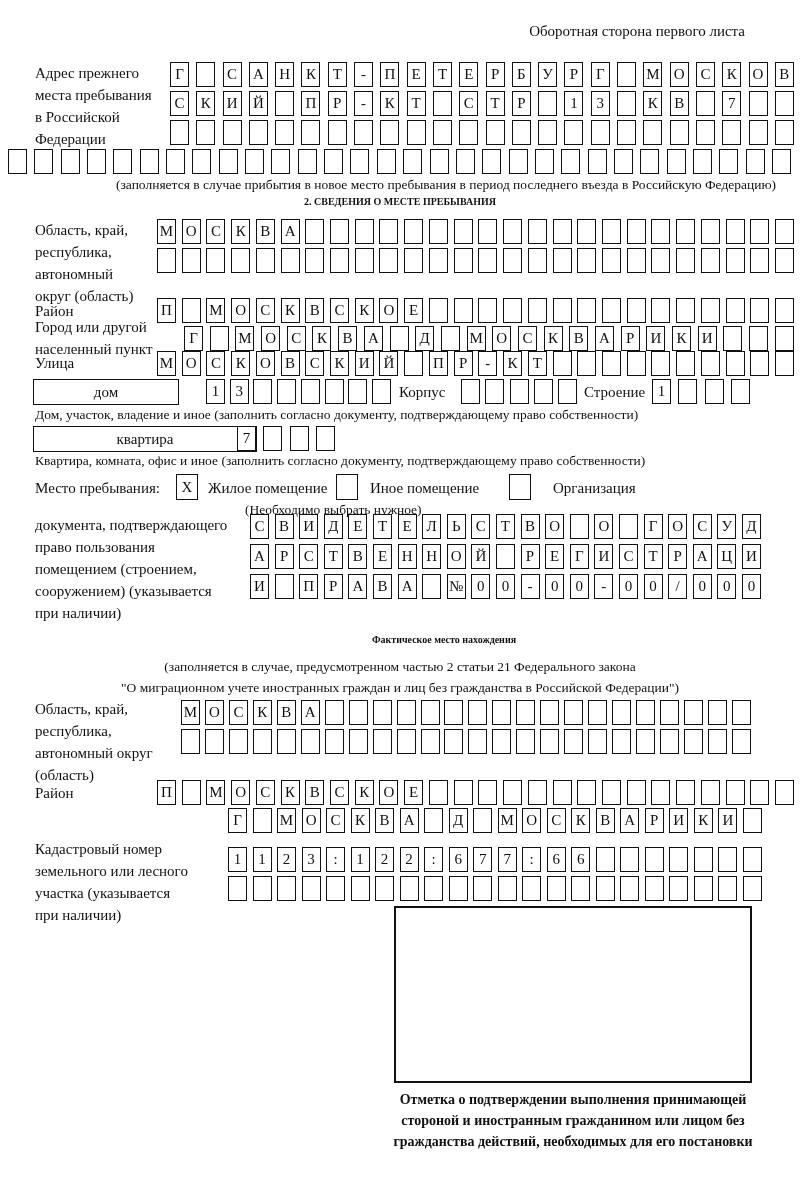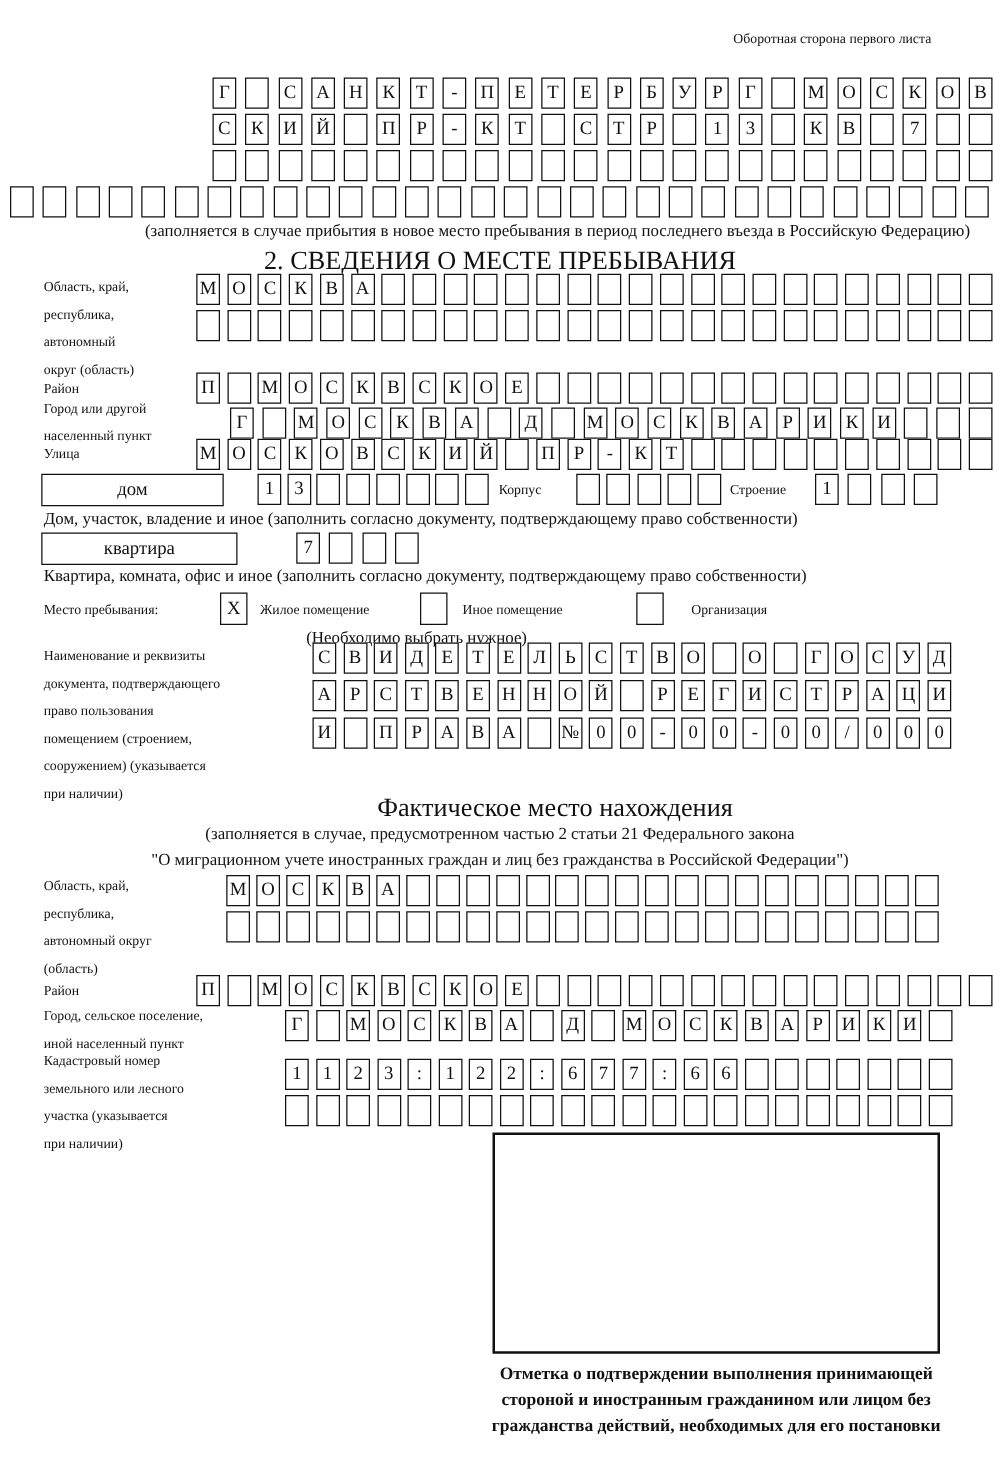--- a/index.html
+++ b/index.html
@@ -1,41 +1,47 @@
 <!DOCTYPE html>
 <html><head>
 <meta charset="utf-8">
 <style>
   html,body{margin:0;padding:0;background:#fff;}
   .page{position:relative;width:800px;height:1180px;background:#fff;
         font-family:"Liberation Serif","DejaVu Serif",serif;color:#111;overflow:hidden;}
   .abs{position:absolute;}
-  .label{font-size:11px;line-height:22px;white-space:nowrap;}
+  .label{font-size:15px;line-height:22px;white-space:nowrap;}
   .caption{font-size:13.5px;white-space:nowrap;}
   .center{left:0;width:800px;text-align:center;}
-  .title{font-weight:normal;font-size:21px;}
+  .title{font-weight:bold;font-size:10px;}
   .boxrow{position:absolute;display:flex;justify-content:space-between;height:25px;}
   .cell{width:19px;height:25px;border:1.6px solid #111;box-sizing:border-box;background:#fff;
         display:flex;align-items:center;justify-content:center;font-size:15px;flex:0 0 auto;}
   .widebox{position:absolute;height:26px;border:1.6px solid #111;box-sizing:border-box;
         display:flex;align-items:center;justify-content:center;font-size:15px;background:#fff;}
   .checkbox{position:absolute;width:22px;height:26px;border:1.6px solid #111;box-sizing:border-box;
         display:flex;align-items:center;justify-content:center;font-size:15px;background:#fff;}
   .bigbox{position:absolute;border:2px solid #111;box-sizing:border-box;background:#fff;}
   .mlines div{white-space:nowrap;}
   .note-lines{font-size:14px;line-height:21px;font-weight:600;text-align:center;}
   .note-lines div{white-space:nowrap;}
 </style>
 </head>
 <body>
 
 <div class="page">
 
   <div class="abs label" style="top:20px;right:55px;">Оборотная сторона первого листа</div>
 
+  <div class="abs label mlines" style="left:35px;top:62px;">
+      <div>Адрес прежнего</div>
+      <div>места пребывания</div>
+      <div>в Российской</div>
+      <div>Федерации</div>
+    </div>
   <div class="boxrow" style="left:170px;top:62px;width:624px;">
       <span class="cell">Г</span>
       <span class="cell"></span>
       <span class="cell">С</span>
       <span class="cell">А</span>
       <span class="cell">Н</span>
       <span class="cell">К</span>
       <span class="cell">Т</span>
       <span class="cell">-</span>
       <span class="cell">П</span>
@@ -318,40 +324,39 @@
     </div>
   <div class="abs label" style="left:584px;top:381px;">Строение</div>
   <div class="boxrow" style="left:652px;top:379px;width:98px;">
       <span class="cell">1</span>
       <span class="cell"></span>
       <span class="cell"></span>
       <span class="cell"></span>
     </div>
   <div class="abs caption" style="left:35px;top:407px;">Дом, участок, владение и иное (заполнить согласно документу, подтверждающему право собственности)</div>
 
-  <div class="widebox" style="left:33px;top:426px;width:157px;">квартира</div>
+  <div class="widebox" style="left:33px;top:426px;width:224px;">квартира</div>
   <div class="boxrow" style="left:237px;top:426px;width:98px;">
       <span class="cell">7</span>
       <span class="cell"></span>
       <span class="cell"></span>
       <span class="cell"></span>
     </div>
   <div class="abs caption" style="left:35px;top:453px;">Квартира, комната, офис и иное (заполнить согласно документу, подтверждающему право собственности)</div>
 
   <div class="abs label" style="left:35px;top:477px;">Место пребывания:</div>
   <div class="checkbox" style="left:176px;top:474px;">X</div>
   <div class="abs label" style="left:208px;top:477px;">Жилое помещение</div>
   <div class="checkbox" style="left:336px;top:474px;"></div>
   <div class="abs label" style="left:370px;top:477px;">Иное помещение</div>
   <div class="checkbox" style="left:509px;top:474px;"></div>
   <div class="abs label" style="left:553px;top:477px;">Организация</div>
   <div class="abs caption" style="left:245px;top:502px;">(Необходимо выбрать нужное)</div>
 
   <div class="abs label mlines" style="left:35px;top:514px;">
-      <div>Наименование и реквизиты</div>
       <div>документа, подтверждающего</div>
       <div>право пользования</div>
       <div>помещением (строением,</div>
       <div>сооружением) (указывается</div>
       <div>при наличии)</div>
     </div>
   <div class="boxrow" style="left:250px;top:514px;width:511px;">
       <span class="cell">С</span>
       <span class="cell">В</span>
       <span class="cell">И</span>
@@ -507,24 +512,20 @@
       <span class="cell"></span>
       <span class="cell"></span>
       <span class="cell"></span>
       <span class="cell"></span>
       <span class="cell"></span>
       <span class="cell"></span>
       <span class="cell"></span>
       <span class="cell"></span>
     </div>
 
-  <div class="abs label mlines" style="left:35px;top:802px;">
-      <div>Город, сельское поселение,</div>
-      <div>иной населенный пункт</div>
-    </div>
   <div class="boxrow" style="left:228px;top:808px;width:534px;">
       <span class="cell">Г</span>
       <span class="cell"></span>
       <span class="cell">М</span>
       <span class="cell">О</span>
       <span class="cell">С</span>
       <span class="cell">К</span>
       <span class="cell">В</span>
       <span class="cell">А</span>
       <span class="cell"></span>

